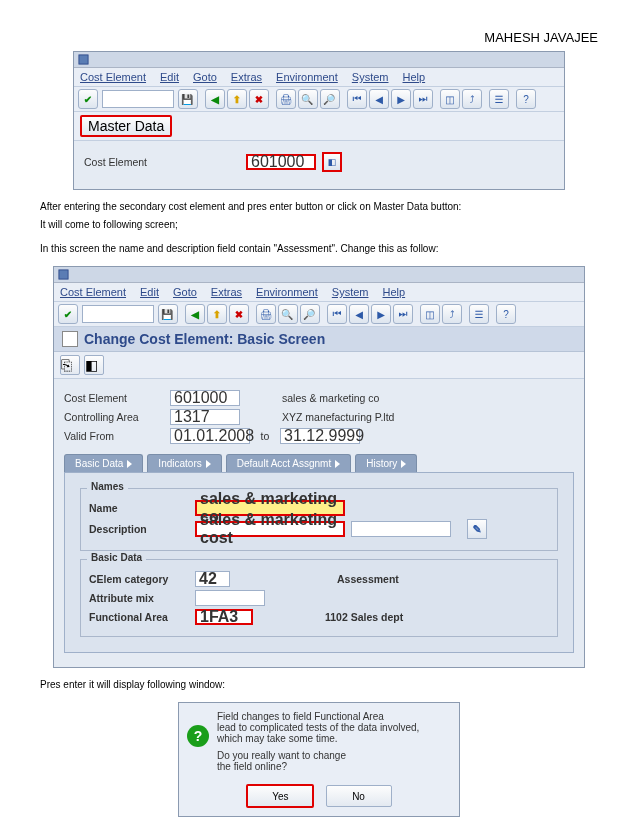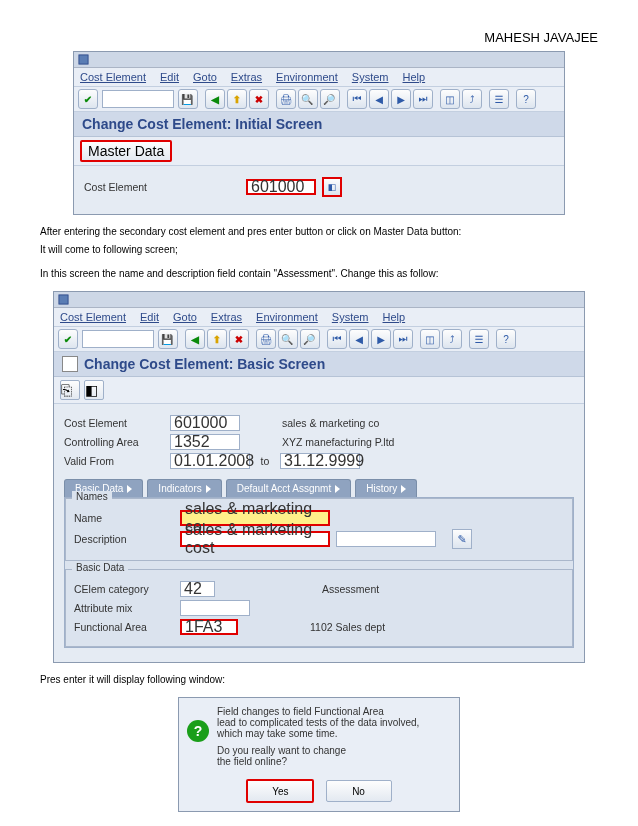--- a/index.html
+++ b/index.html
@@ -180,21 +180,22 @@
   .tab .right-tri {
     width: 0; height: 0;
     border-top: 4px solid transparent;
     border-bottom: 4px solid transparent;
     border-left: 5px solid #fff;
   }
 
   .tab-panel {
     border: 1px solid #9fb0c9;
     background: #dbe3ee;
-    padding: 0;
+    padding: 15px;
+    font-weight: bold;
   }
   .group-box {
     border: 1px solid #aab7cb;
     background: #dbe3ee;
     padding: 8px;
     margin-bottom: 8px;
     position: relative;
   }
   .group-label {
     position: absolute;
@@ -317,21 +318,20 @@
     <span class="tb-btn tb-blue">▶</span>
     <span class="tb-btn tb-blue">⏭</span>
     <span class="tb-sep"></span>
     <span class="tb-btn tb-blue">◫</span>
     <span class="tb-btn tb-blue">⤴</span>
     <span class="tb-sep"></span>
     <span class="tb-btn tb-blue">☰</span>
     <span class="tb-sep"></span>
     <span class="tb-btn tb-blue">?</span>
   </div>
-  <div class="title-bar">Change Cost Element: Initial Screen</div>
   <div class="btn-row">
     <span class="small-btn red-box">Master Data</span>
   </div>
   <div class="content">
     <div class="field-row">
       <span class="field-label">Cost Element</span>
       <span style="width:50px;"></span>
       <span class="field-input red-box" style="width:70px;">601000</span>
       <span class="search-help red-box">◧</span>
     </div>
@@ -394,21 +394,21 @@
   </div>
   <div class="content">
     <div class="field-row">
       <span class="field-label">Cost Element</span>
       <span class="field-input" style="width:70px;">601000</span>
       <span style="width:30px;"></span>
       <span>sales &amp; marketing co</span>
     </div>
     <div class="field-row">
       <span class="field-label">Controlling Area</span>
-      <span class="field-input" style="width:70px;">1352</span>
+      <span class="field-input" style="width:70px;">1317</span>
       <span style="width:30px;"></span>
       <span>XYZ manefacturing P.ltd</span>
     </div>
     <div class="field-row">
       <span class="field-label">Valid From</span>
       <span class="field-input" style="width:80px;">01.01.2008</span>
       <span style="width:18px;text-align:center;">to</span>
       <span class="field-input" style="width:80px;">31.12.9999</span>
     </div>
 

